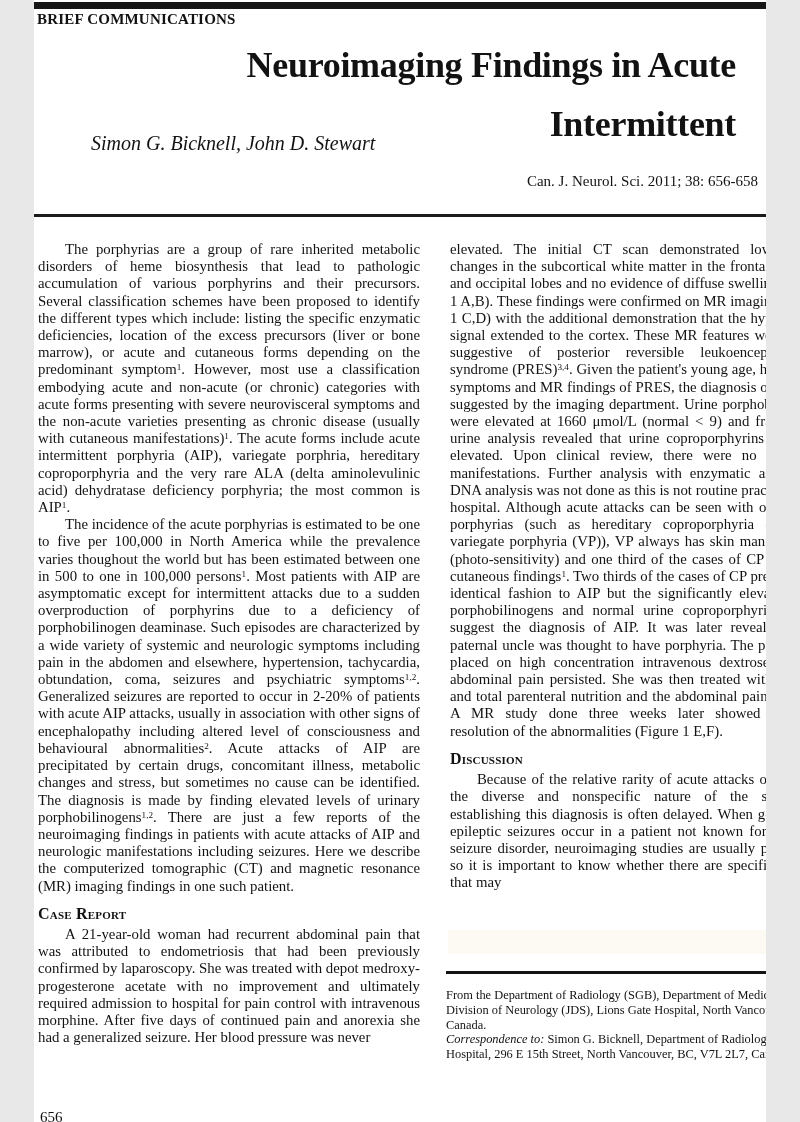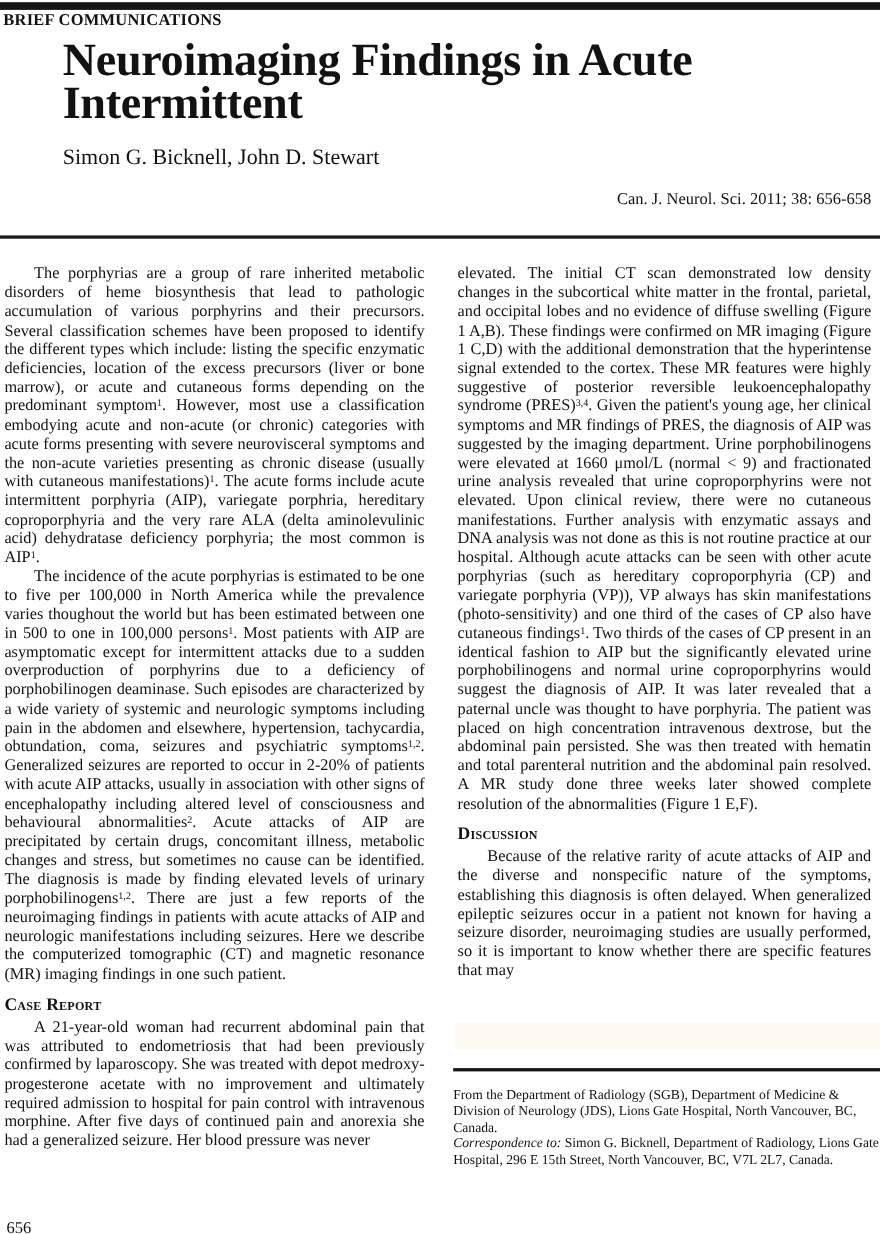--- a/index.html
+++ b/index.html
@@ -1,41 +1,42 @@
 <!DOCTYPE html>
 <html><head>
 <meta charset="utf-8">
 <style>
   html,body { margin:0; padding:0; background:#e8e8e8; }
   .page {
     position:relative;
-    width:800px; height:1122px;
+    width:732px; height:1122px;
     margin:0 auto;
     background:#ffffff;
     color:#121212;
     font-family:"Liberation Serif", serif;
     overflow:hidden;
   }
   .top-bar {
     position:absolute; top:2px; left:0; right:0; height:7px;
     background:#161616;
   }
   .kicker {
     position:absolute; top:11px; left:3px;
     font-size:15px; font-weight:bold; letter-spacing:0.2px;
   }
   .title {
     position:absolute; top:36px; left:57px; right:30px;
-    margin:0; font-size:42px; line-height:39px; font-weight:bold;
+    margin:0; font-size:36px; line-height:59px; font-weight:bold;
     letter-spacing:-0.3px;
+    text-align:right;
   }
   .title-line { display:block; }
   .authors {
     position:absolute; top:132px; left:57px;
-    font-size:20px; text-align:right;
+    font-size:20px; font-style:italic;text-align:right;
   }
   .citation {
     position:absolute; top:173px; right:8px;
     font-size:15px;
   }
   .head-rule {
     position:absolute; top:214px; left:0; right:0; height:3px;
     background:#1b1b1b;
   }
   .columns {

